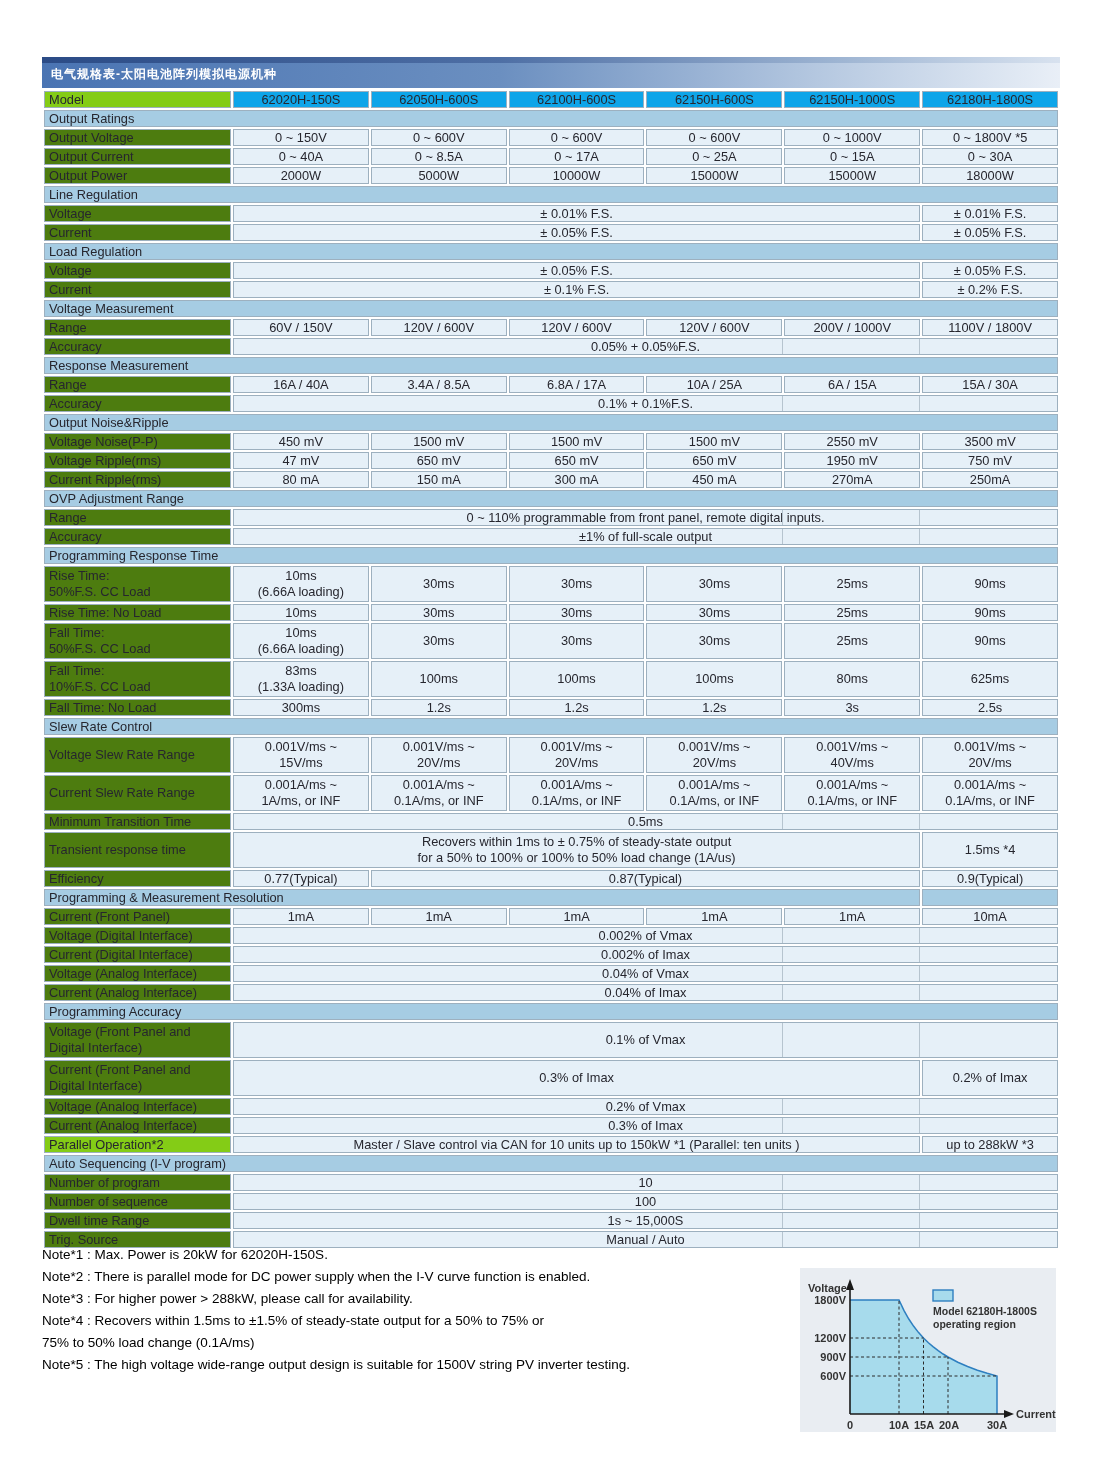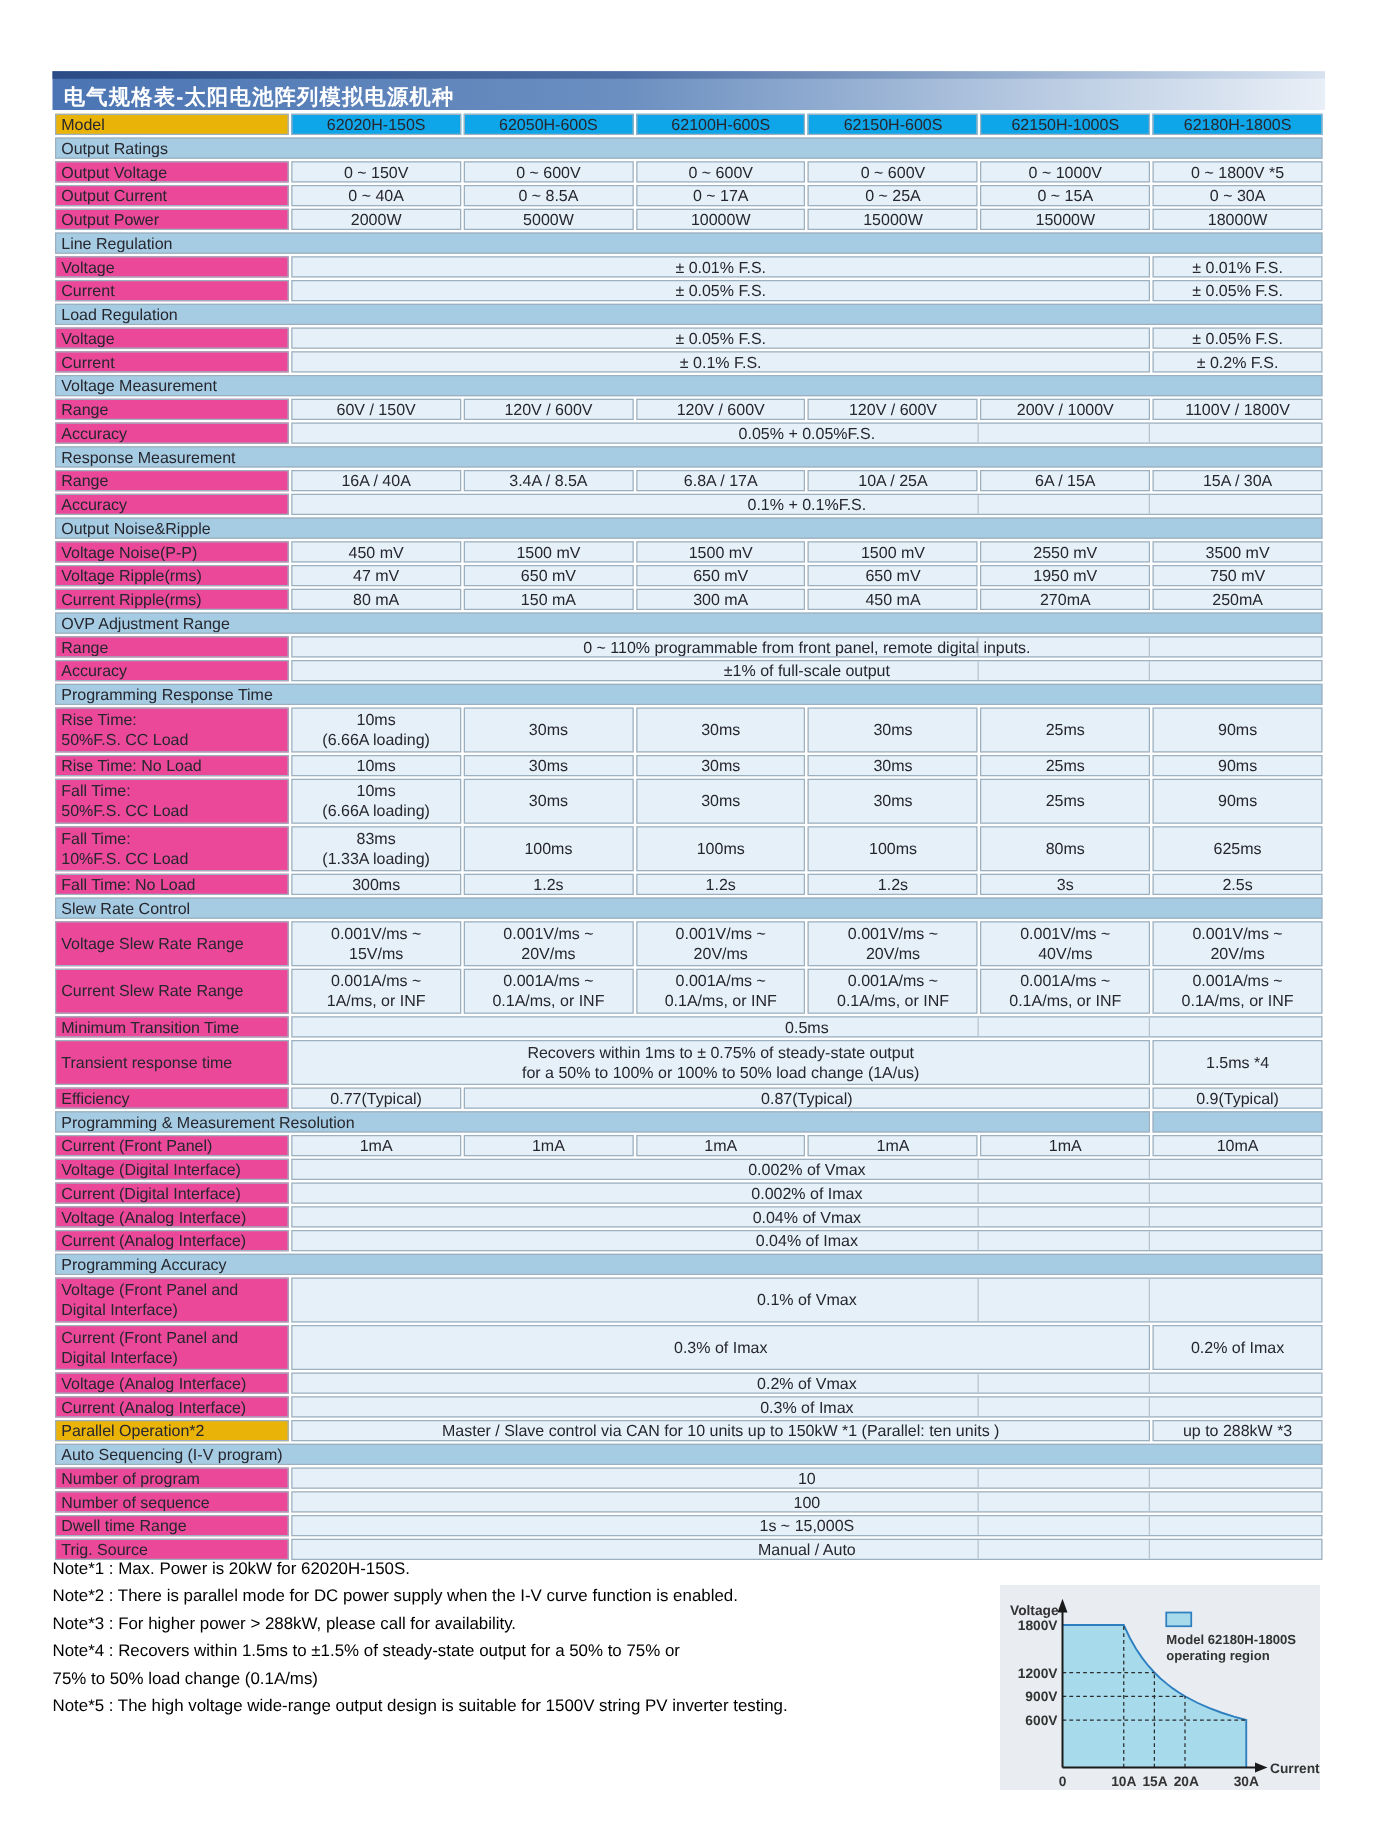--- a/index.html
+++ b/index.html
@@ -2,31 +2,31 @@
 <html><head>
 <meta charset="utf-8">
 <style>
   html,body{margin:0;padding:0;background:#ffffff;}
   body{width:1102px;height:1470px;position:relative;font-family:"Liberation Sans",sans-serif;}
 
   .title-bar{position:absolute;left:42px;top:57px;width:1018px;height:31px;
     background:linear-gradient(to right,#4a74b3 0%,#6b8fc0 45%,#b9cbe2 78%,#e9eff7 100%);}
   .title-bar::before{content:"";position:absolute;left:0;top:0;right:0;height:6px;
     background:linear-gradient(to right,#2b4b86 0%,#4e6fa5 45%,#9db4d2 78%,#d8e2ef 100%);}
-  .title-text{position:absolute;left:9px;top:9px;color:#ffffff;font-size:17px;font-weight:bold;letter-spacing:1px;white-space:nowrap;}
+  .title-text{position:absolute;left:9px;top:9px;color:#ffffff;font-size:12px;font-weight:bold;letter-spacing:1px;white-space:nowrap;}
 
   table.spec{position:absolute;left:42px;top:89px;width:1018px;table-layout:fixed;
     border-collapse:separate;border-spacing:2px;background:#ffffff;
     font-size:12.8px;color:#26262e;}
   table.spec td{border:1px solid #9db0bf;padding:0 4px;line-height:15px;height:15px;
     overflow:hidden;vertical-align:middle;}
   tr.tall td{height:34px;line-height:16px;}
   td.sec{background:#a6cce3;text-align:left;}
-  td.lab{background:#ec4899;text-align:left;}
-  td.lab.blue{background:#eab308;}
+  td.lab{background:#4d7c0f;text-align:left;}
+  td.lab.blue{background:#84cc16;}
   td.val{background:#e6f0f8;text-align:center;}
   td.mod{background:#0ea5e9;text-align:center;}
   td.dv{position:relative;margin-left:28px;}
   td.dv::before,td.dv::after{content:"";position:absolute;top:-1px;bottom:-1px;width:1px;background:#b6c4cf;}
   td.dv::before{left:66.55%;}
   td.dv::after{left:83.28%;}
 
   .notes{position:absolute;left:42px;top:1244px;width:740px;font-size:13.5px;color:#000000;line-height:22px;}
 
   .chart-panel{position:absolute;left:800px;top:1268px;width:256px;height:164px;background:#e9edf2;}

